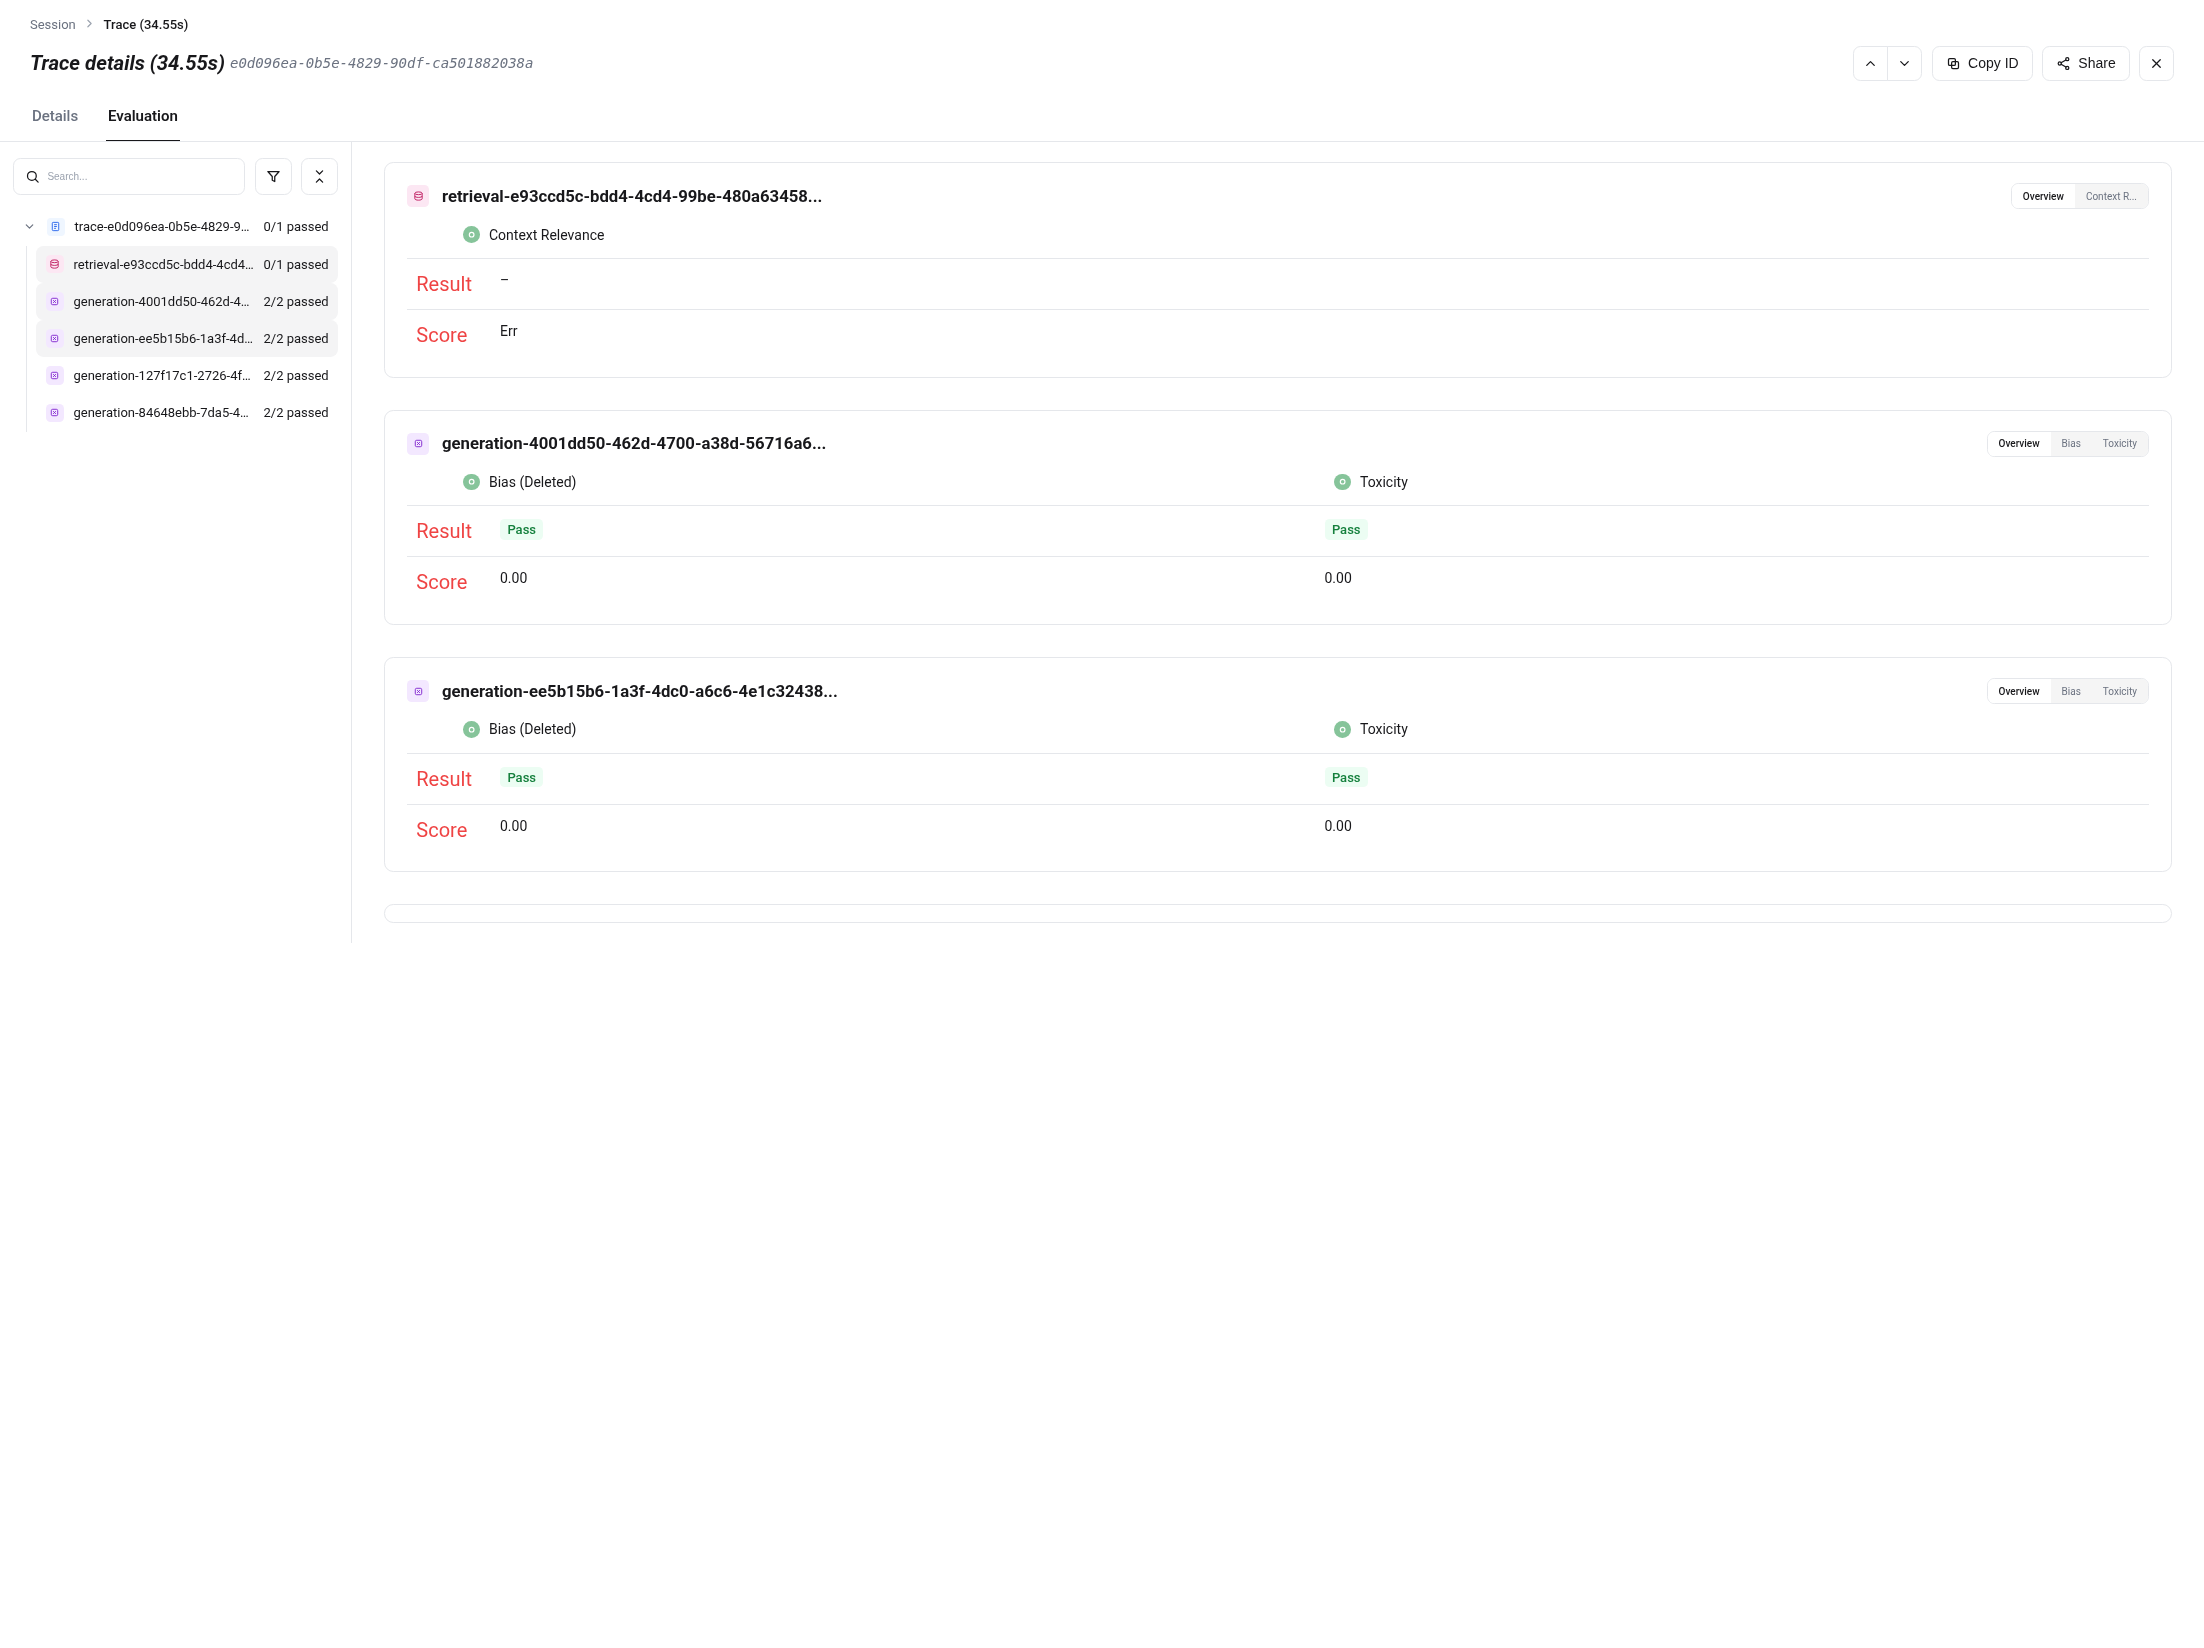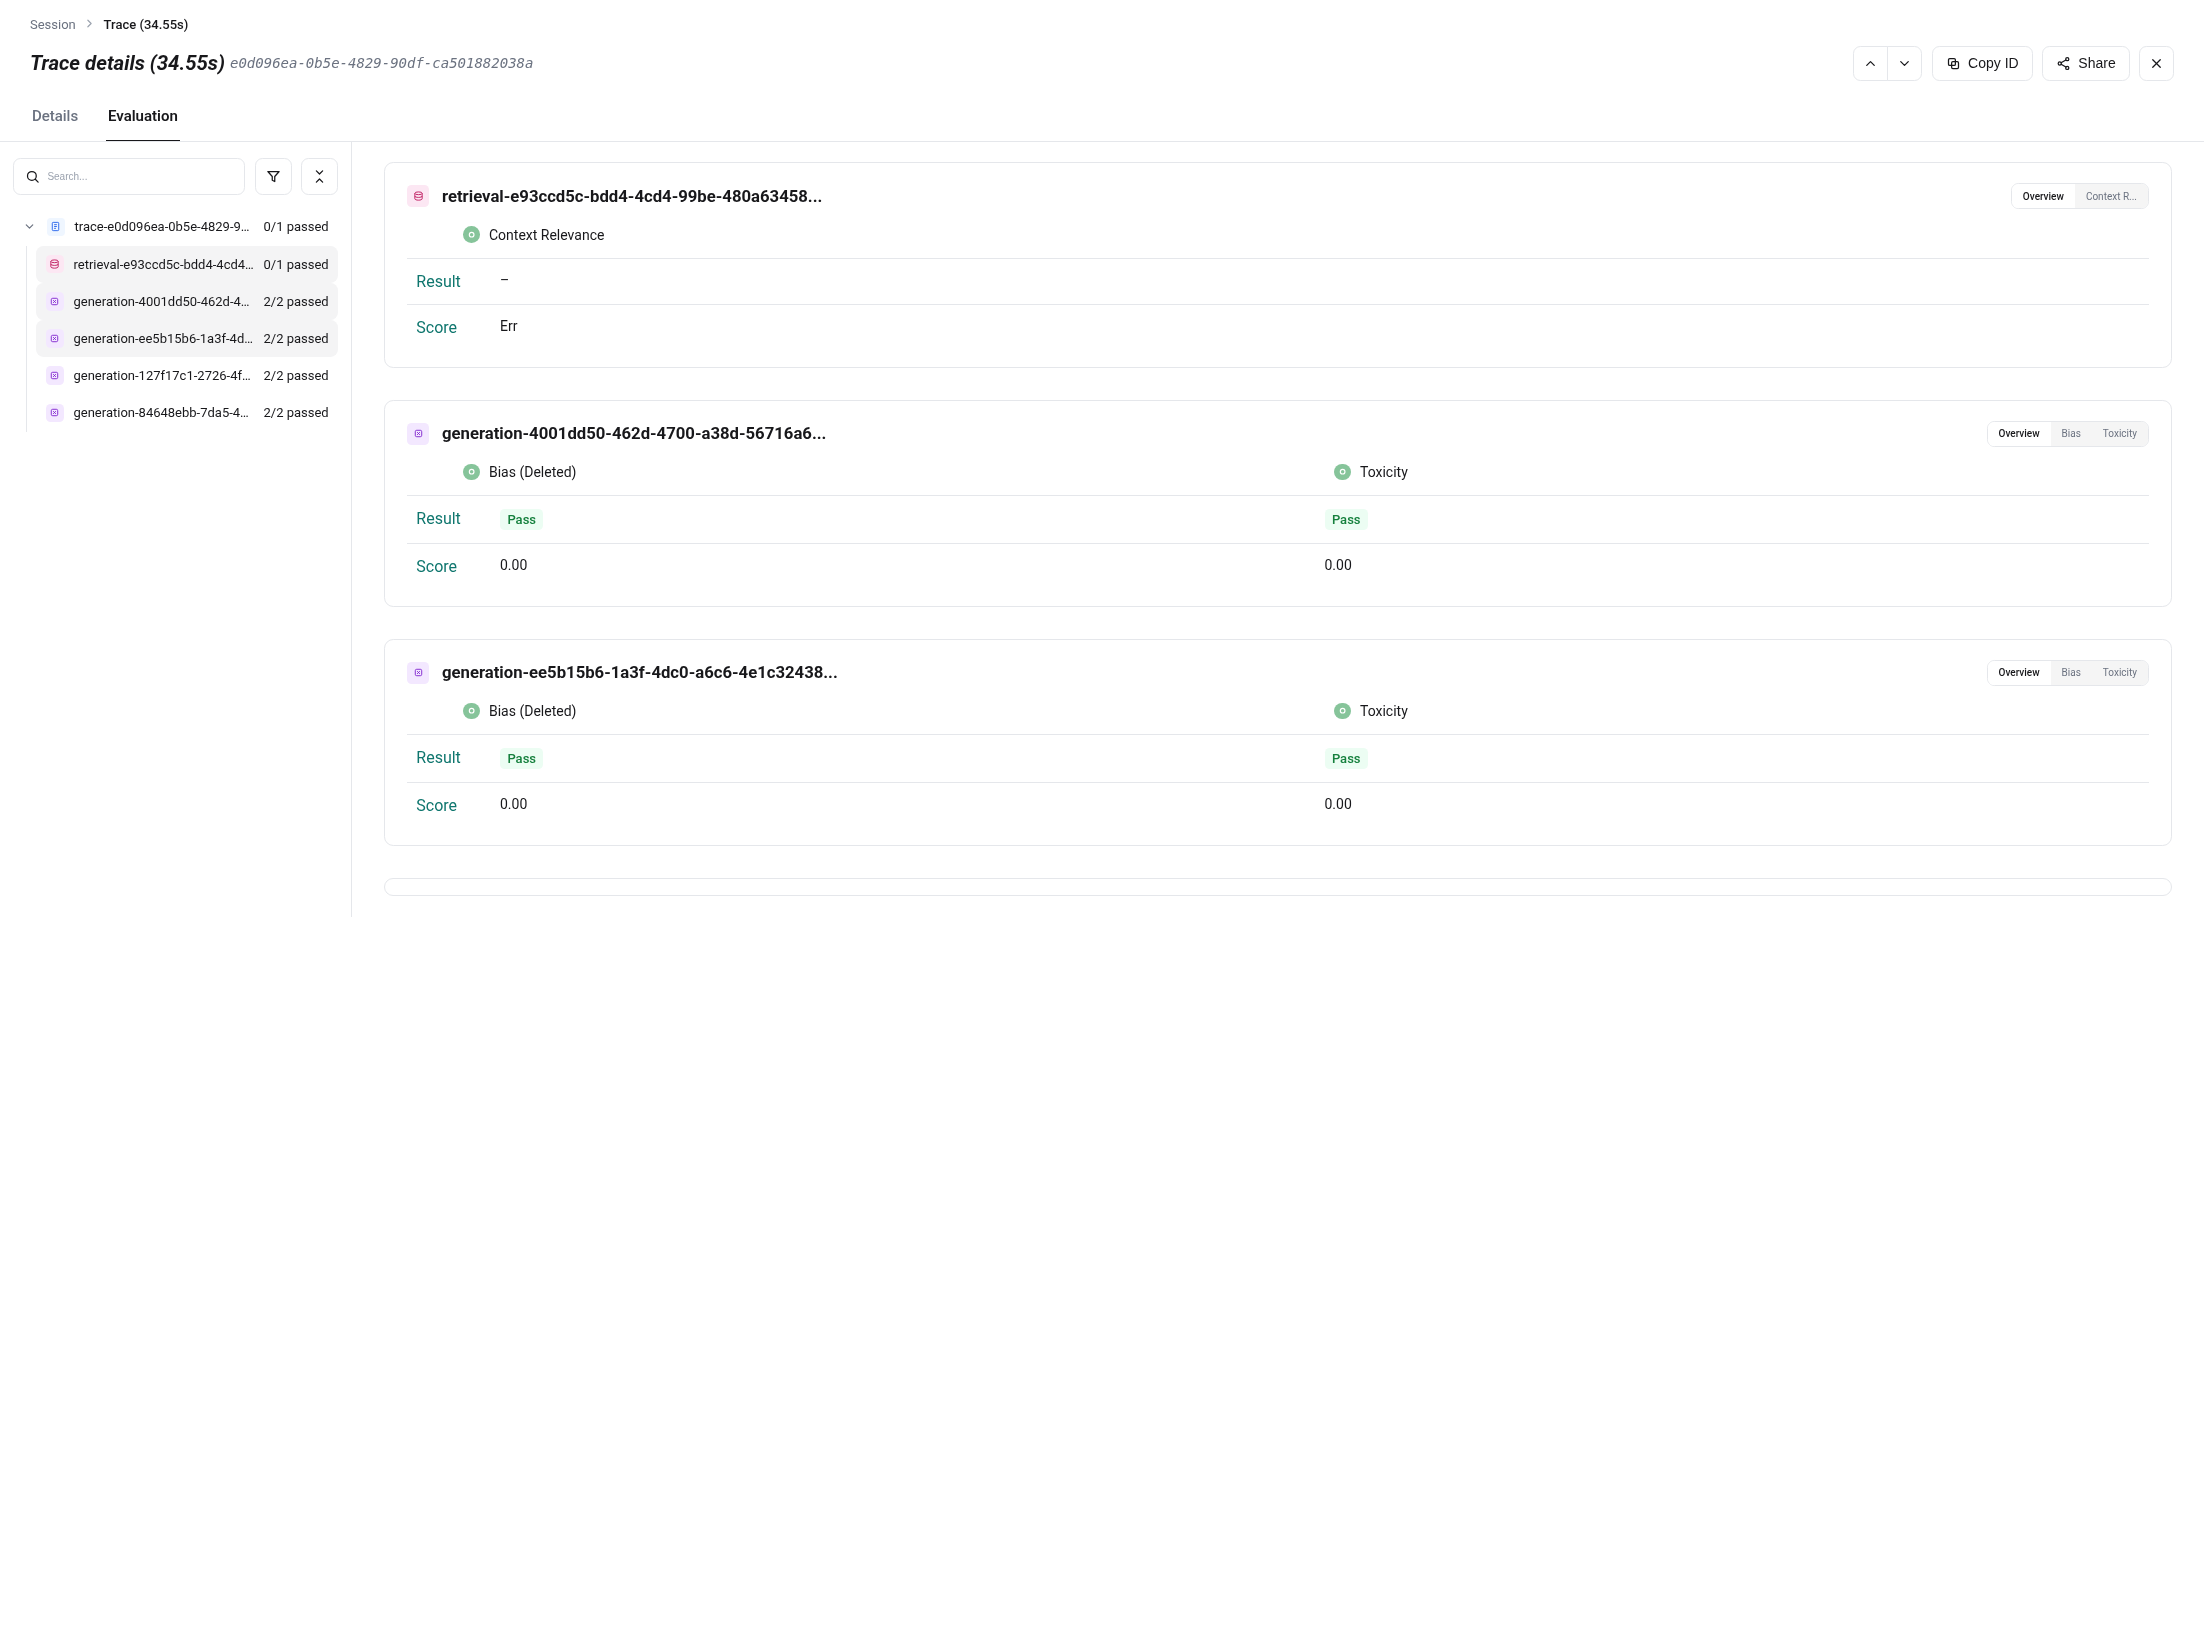--- a/index.html
+++ b/index.html
@@ -124,21 +124,21 @@
   padding: 0 0 15px 56px;
 }
 .metric-head .dot {
   width: 16.7px; height: 16.7px; border-radius: 50%; background: #86c49a;
   display: inline-flex; align-items: center; justify-content: center; color: #fff;
   flex: none;
 }
 .metric-head .name { font-size: 14px; color: #18181b; }
 
 .kv { display: flex; border-top: 0.9px solid #e5e7eb; }
-.kv .k { width: 93px; padding: 13px 9.3px; color: #0f766e; font-size: 16px; }
+.kv .k { width: 93px; padding: 13px 9.3px; color: #ef4444; font-size: 20px; }
 .kv .vrow { flex: 1; display: flex; }
 .kv .vcell { flex: 1; padding: 13px 0; font-size: 14px; color: #18181b; }
 .pass-chip {
   display: inline-block; background: #ecfdf3; color: #15803d;
   padding: 2.8px 7.4px; border-radius: 4.6px; font-size: 13px; font-weight: 500;
 }
 </style>
 </head>
 <body>
 

